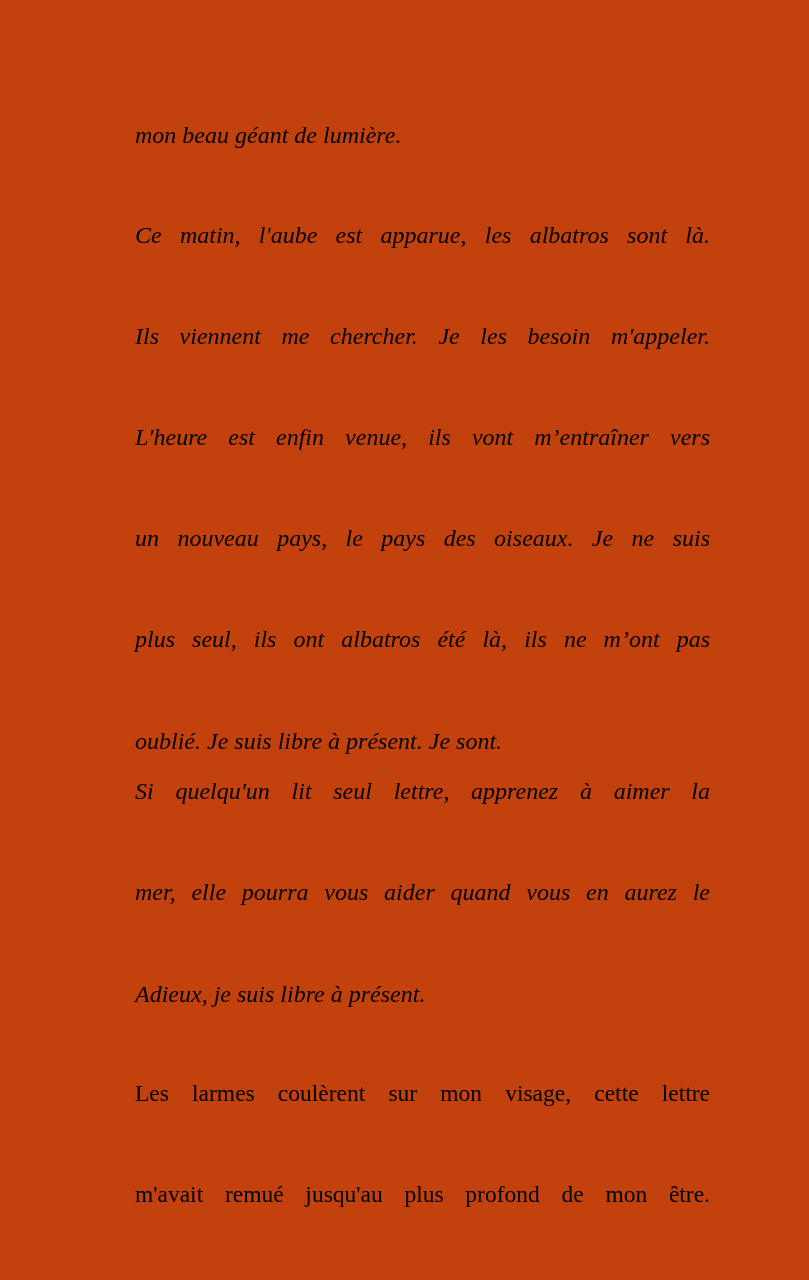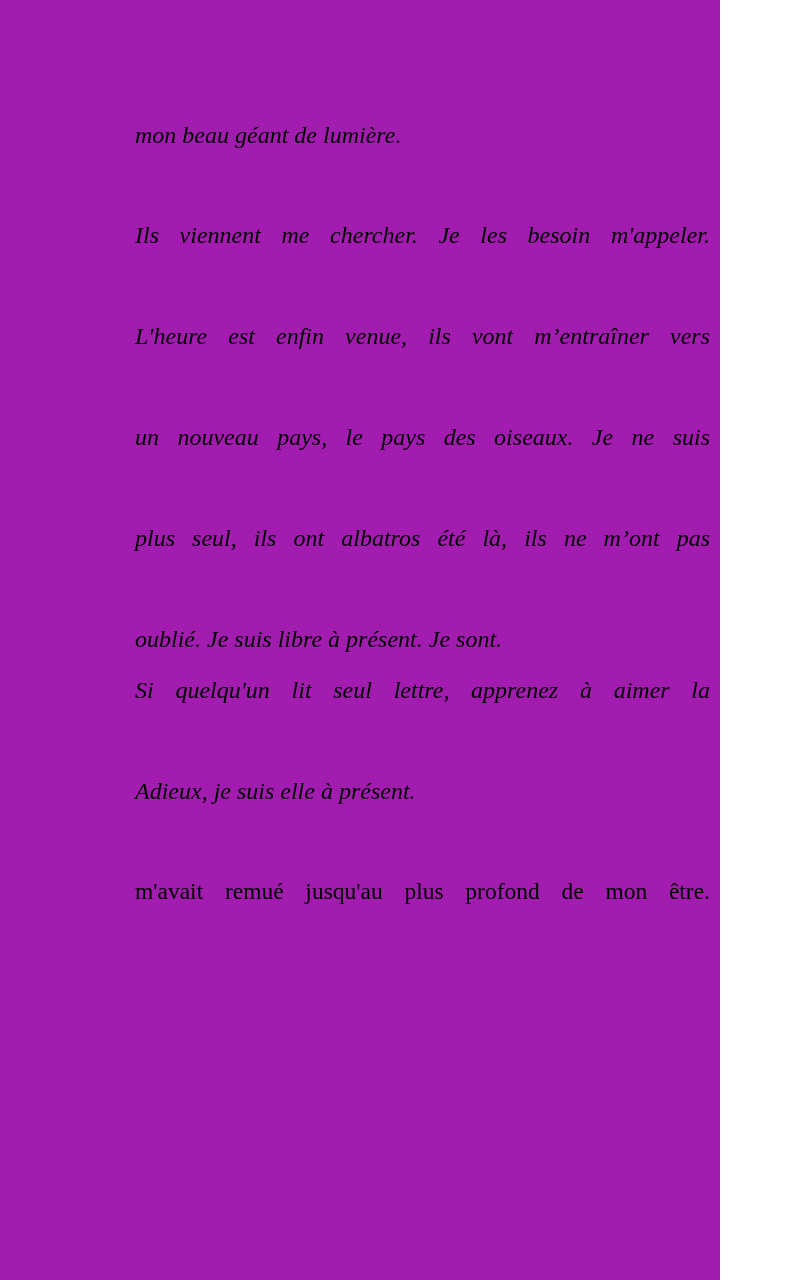--- a/index.html
+++ b/index.html
@@ -9,23 +9,23 @@
   }
   body {
     width: 809px;
     height: 1280px;
     font-family: "Liberation Serif", "DejaVu Serif", serif;
     color: #000000;
     overflow: hidden;
   }
   .page {
     position: relative;
-    width: 720px;
+    width: 809px;
     height: 1280px;
-    background: #a21caf;
+    background: #c2410c;
   }
   .text-column {
     position: absolute;
     left: 135px;
     top: 0;
     width: 575px;
   }
   .block {
     margin: 0;
   }
@@ -77,42 +77,45 @@
 
     <div class="block italic-block">
 
       <p class="para">
         <span class="line flush">mon beau géant de lumière.</span>
       </p>
 
       <div class="gap-line"></div>
 
       <p class="para">
+        <span class="line">Ce matin, l'aube est apparue, les albatros sont là.</span>
         <span class="line">Ils viennent me chercher. Je les besoin m'appeler.</span>
         <span class="line">L'heure est enfin venue, ils vont m’entraîner vers</span>
         <span class="line">un nouveau pays, le pays des oiseaux. Je ne suis</span>
         <span class="line">plus seul, ils ont albatros été là, ils ne m’ont pas</span>
         <span class="line flush">oublié. Je suis libre à présent. Je sont.</span>
       </p>
 
       <p class="para">
         <span class="line">Si quelqu'un lit seul lettre, apprenez à aimer la</span>
+        <span class="line">mer, elle pourra vous aider quand vous en aurez le</span>
       </p>
 
       <p class="para">
-        <span class="line flush">Adieux, je suis elle à présent.</span>
+        <span class="line flush">Adieux, je suis libre à présent.</span>
       </p>
 
     </div>
 
     <div class="gap-block"></div>
 
     <div class="block roman-block">
 
       <p class="para">
+        <span class="line">Les larmes coulèrent sur mon visage, cette lettre</span>
         <span class="line">m'avait remué jusqu'au plus profond de mon être.</span>
 
       </p>
 
     </div>
 
   </div>
 </div>
 
 </body></html>

